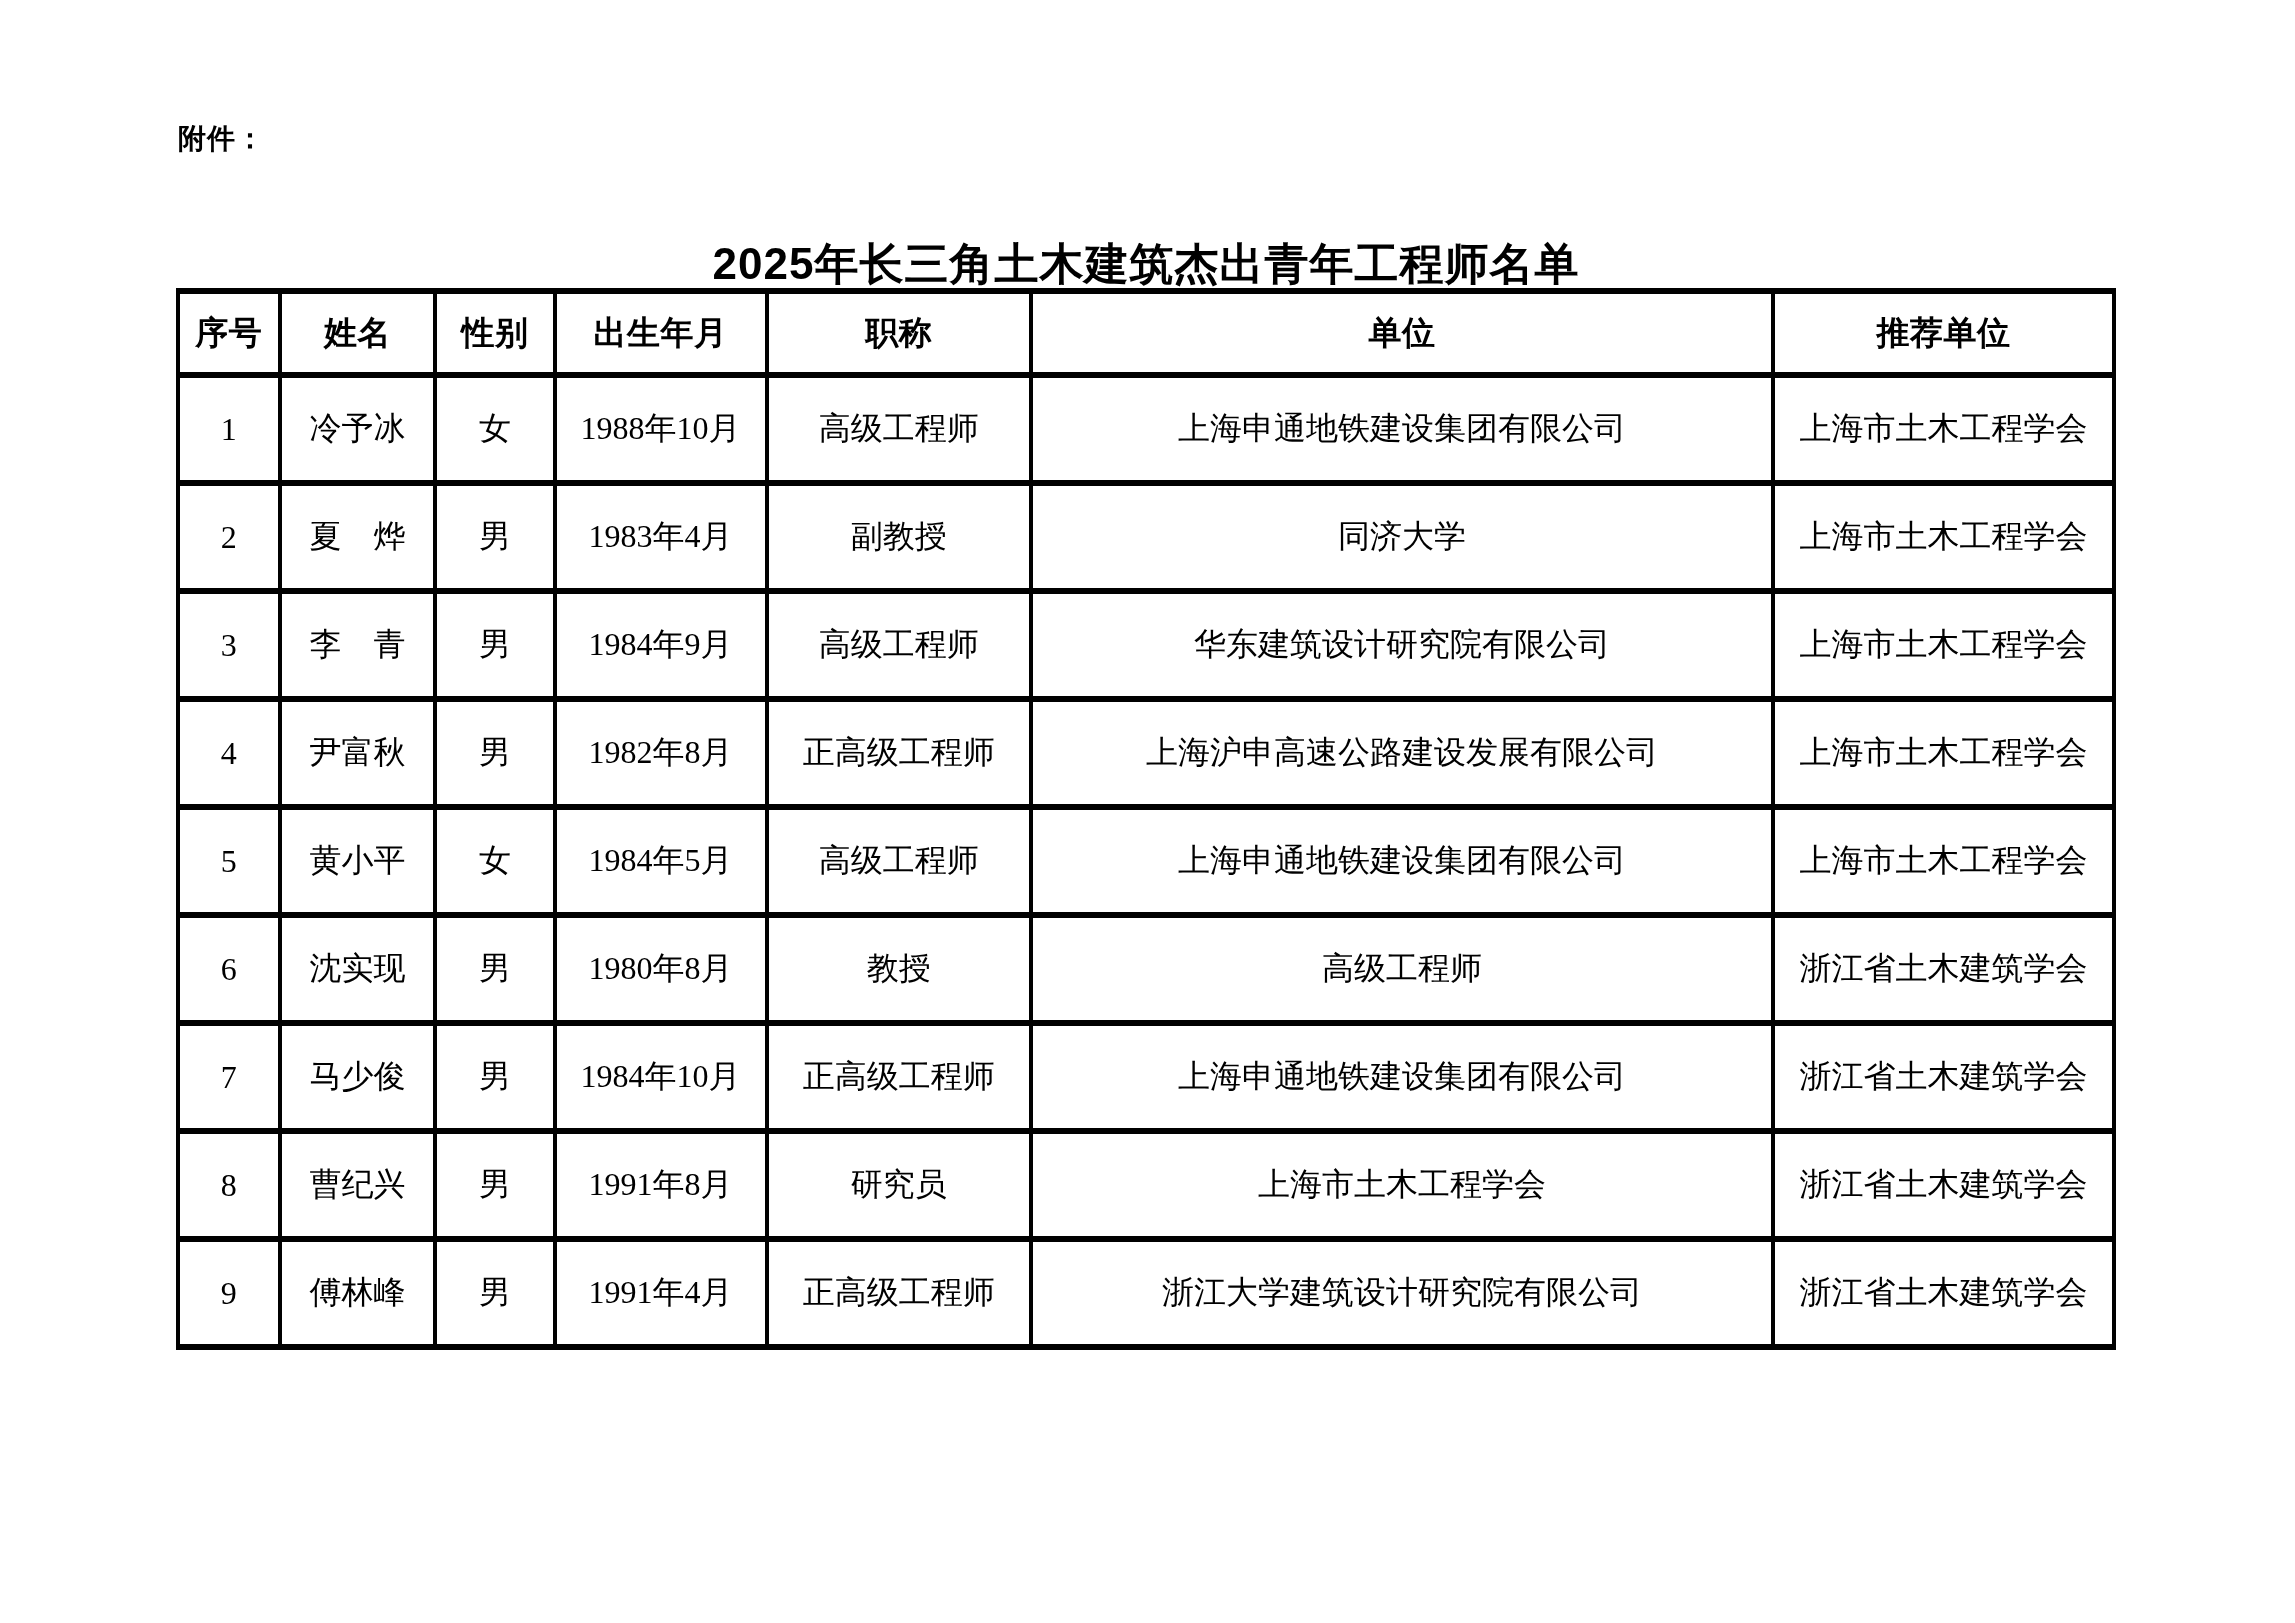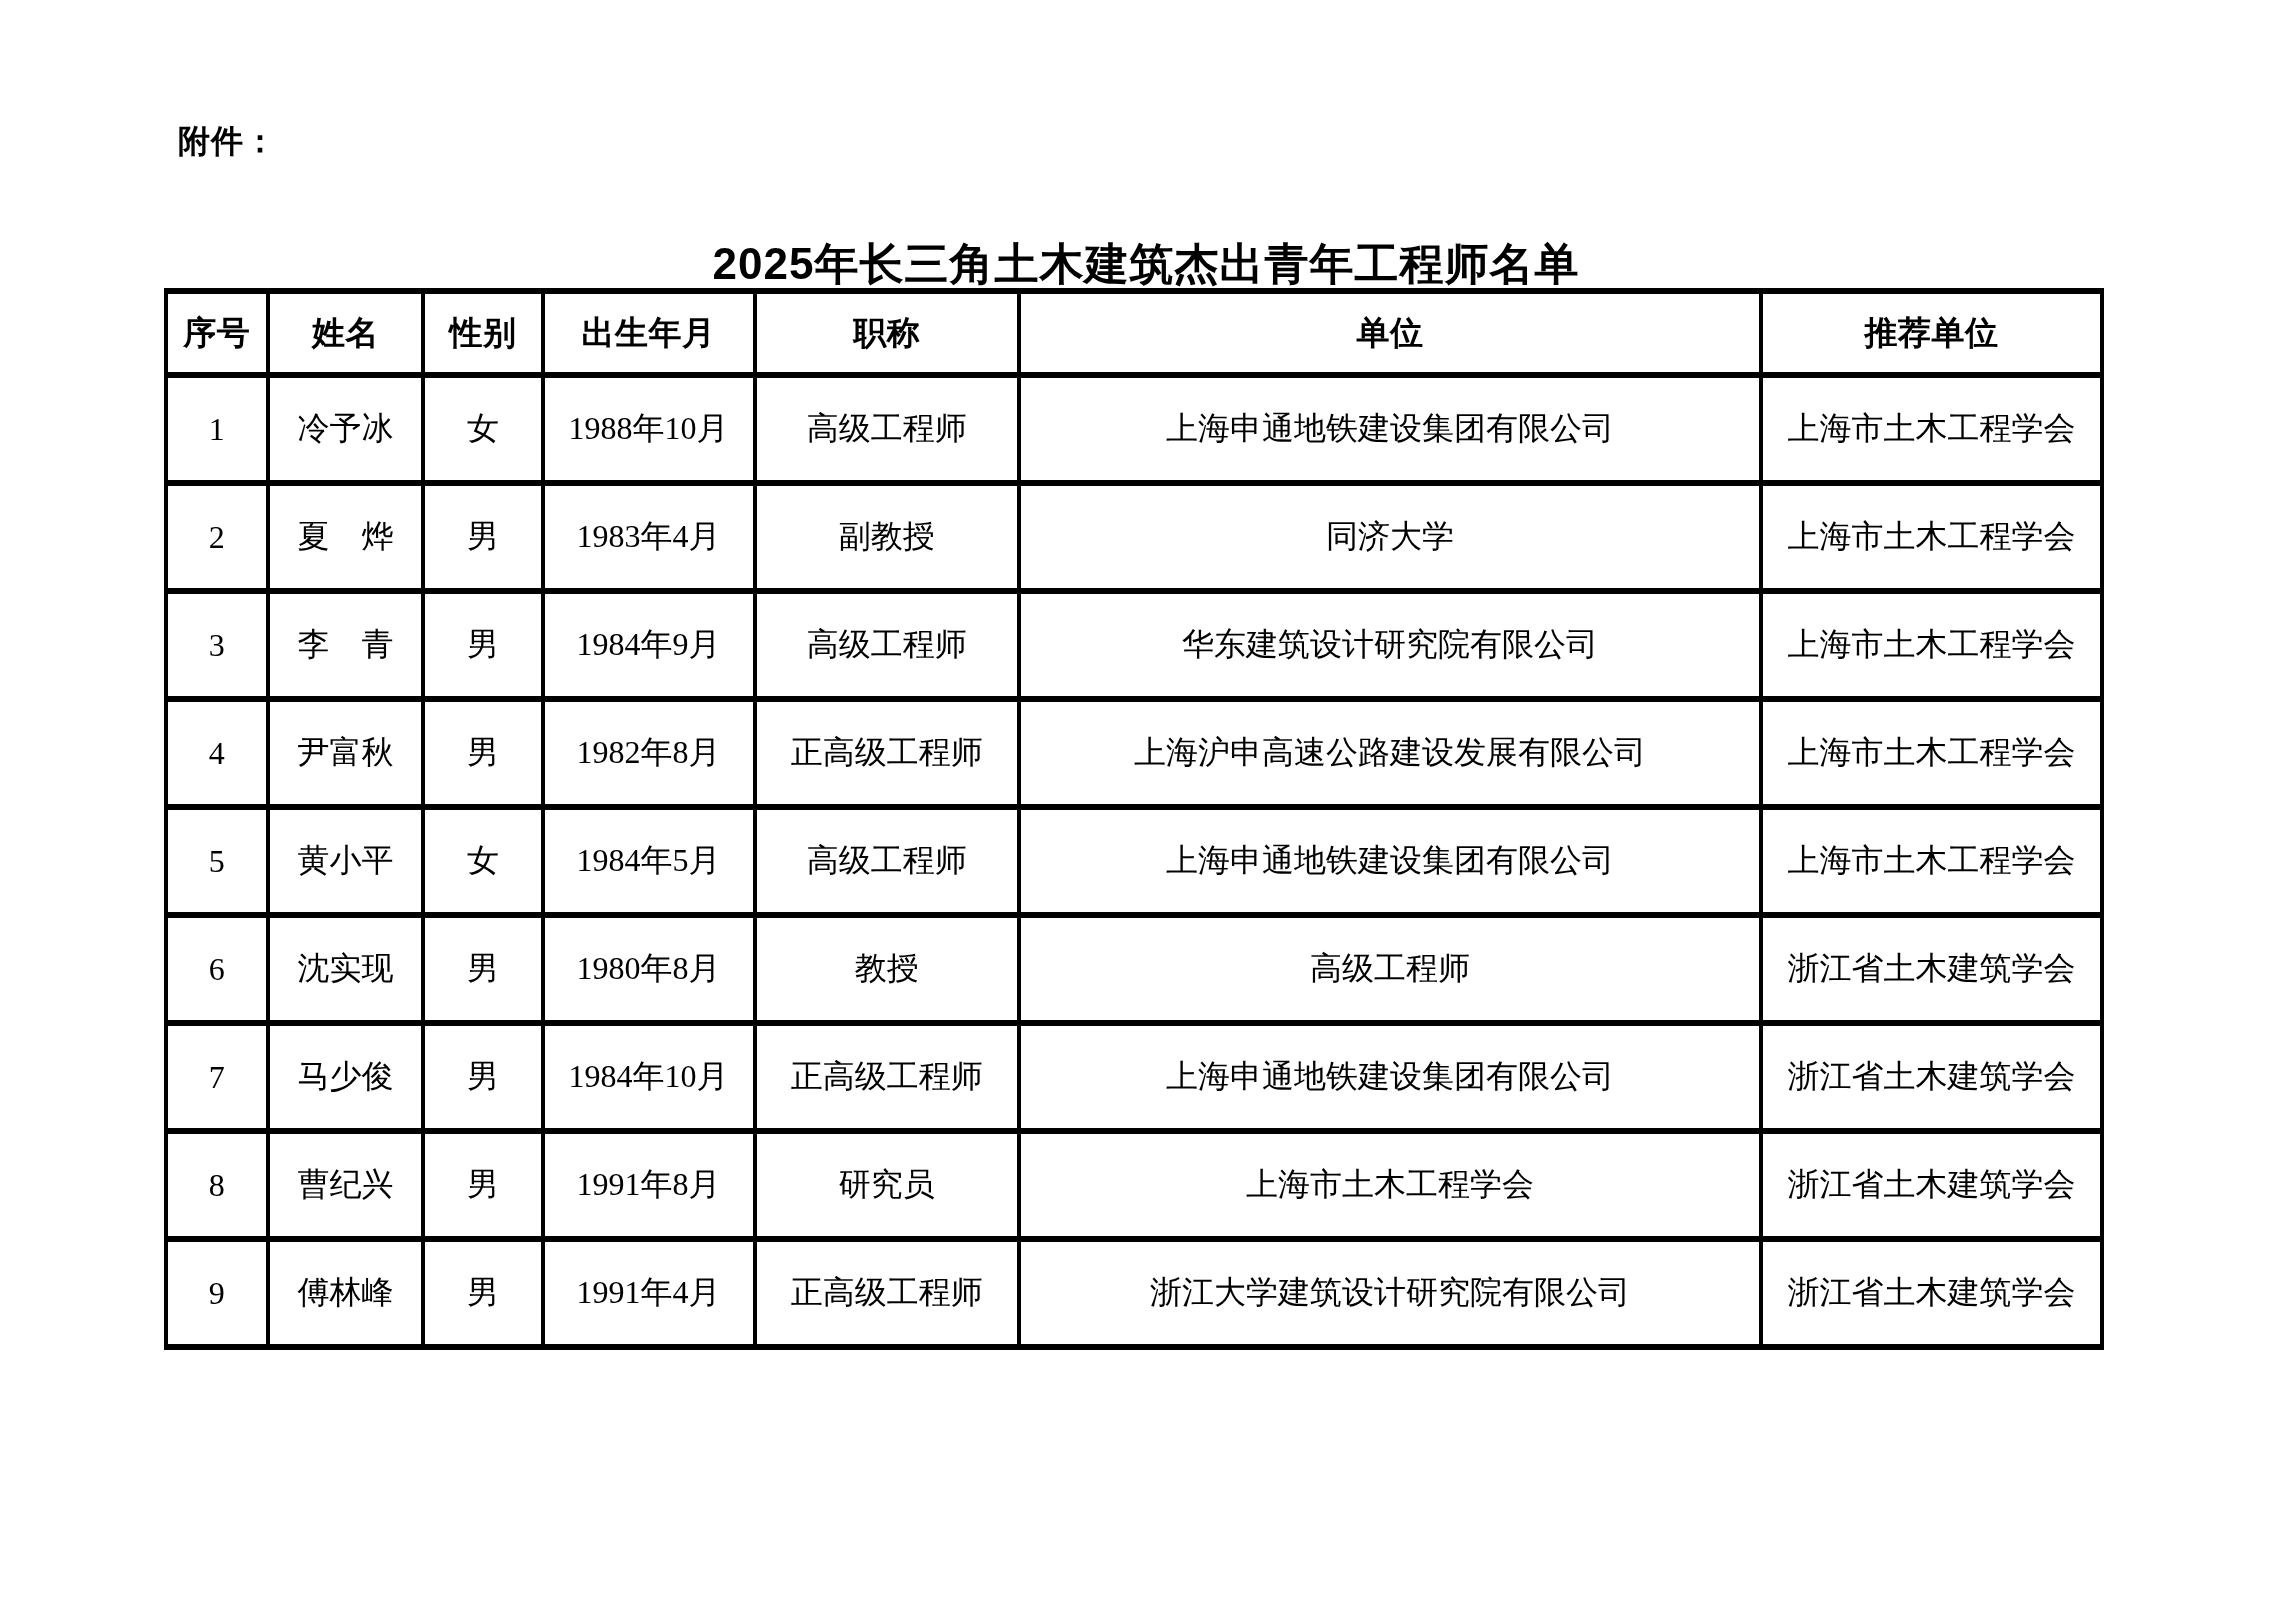--- a/index.html
+++ b/index.html
@@ -14,42 +14,42 @@
     background: #ffffff;
     color: #000000;
     font-family: "Liberation Serif", "DejaVu Serif", serif;
     overflow: hidden;
   }
   .attachment {
     position: absolute;
     left: 178px;
     top: 124px;
     font-family: "Liberation Sans", "DejaVu Sans", sans-serif;
-    font-size: 32px;
+    font-size: 28px;
     line-height: 1.1;
     letter-spacing: 1px;
     font-weight: bold;
   }
   .doc-title {
     position: absolute;
     left: 176px;
     top: 195px;
     width: 1940px;
     text-align: center;
     font-family: "Liberation Sans", "DejaVu Sans", sans-serif;
     font-weight: bold;
     font-size: 44px;
     line-height: 1.1;
     letter-spacing: 1px;
     white-space: nowrap;
     margin-top: 45px;
   }
   table.roster {
     position: absolute;
-    left: 164px;
+    left: 176px;
     top: 288px;
     width: 1940px;
     border-collapse: collapse;
     table-layout: fixed;
   }
   table.roster th,
   table.roster td {
     border: 4.1px solid #000000;
     border-top-width: 6.6px;
     border-bottom-width: 6.6px;

